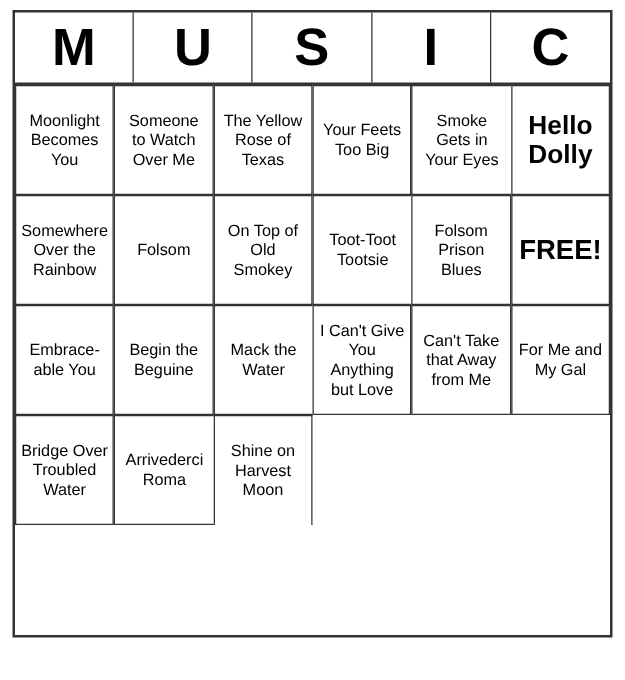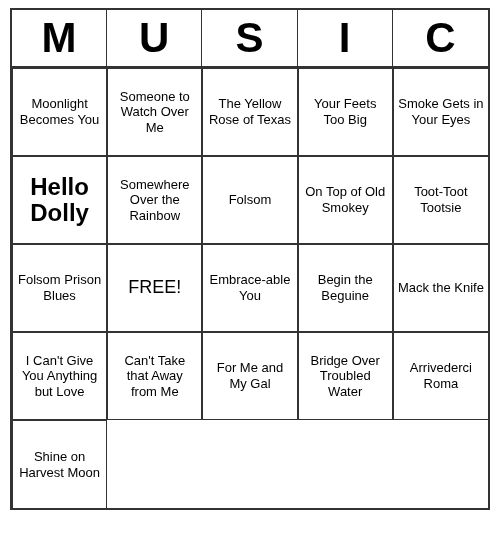--- a/index.html
+++ b/index.html
@@ -26,44 +26,44 @@
     .header-cell {
       text-align: center;
       font-size: 42px;
       font-weight: bold;
       padding: 4px 0;
       border-right: 1px solid #333;
     }
     .header-cell:last-child { border-right: none; }
     .grid {
       display: grid;
-      grid-template-columns: repeat(5, 1fr);
+      grid-template-columns: repeat(6, 1fr);
       grid-template-rows: repeat(5, 1fr);
     }
     .cell {
       border: 1px solid #333;
       min-height: 88px;
       display: flex;
       align-items: center;
       justify-content: center;
       text-align: center;
       padding: 4px;
       font-size: 13px;
       line-height: 1.2;
     }
     .cell:nth-child(5n) { border-right: none; }
     .cell:nth-child(n+21) { border-bottom: none; }
     .cell-large {
-      font-size: 24px;
+      font-size: 21px;
       font-weight: bold;
       line-height: 1.1;
     }
     .cell-free {
-      font-size: 18px;
-      font-weight: normal;
+      font-size: 22px;
+      font-weight: bold;
     }
   </style>
 </head>
 <body>
 
 <div class="bingo-card">
   <div class="header-row">
   <div class="header-cell">M</div>
       <div class="header-cell">U</div>
       <div class="header-cell">S</div>
@@ -78,21 +78,21 @@
       <div class="cell">Smoke Gets in Your Eyes</div>
       <div class="cell cell-large">Hello Dolly</div>
       <div class="cell">Somewhere Over the Rainbow</div>
       <div class="cell">Folsom</div>
       <div class="cell">On Top of Old Smokey</div>
       <div class="cell">Toot-Toot Tootsie</div>
       <div class="cell">Folsom Prison Blues</div>
       <div class="cell cell-free">FREE!</div>
       <div class="cell">Embrace-able You</div>
       <div class="cell">Begin the Beguine</div>
-      <div class="cell">Mack the Knife</div>
+      <div class="cell">Mack the Water</div>
       <div class="cell">I Can't Give You Anything but Love</div>
       <div class="cell">Can't Take that Away from Me</div>
       <div class="cell">For Me and My Gal</div>
       <div class="cell">Bridge Over Troubled Water</div>
       <div class="cell">Arrivederci Roma</div>
       <div class="cell">Shine on Harvest Moon</div>
     </div>
 </div>
 
 </body></html>

